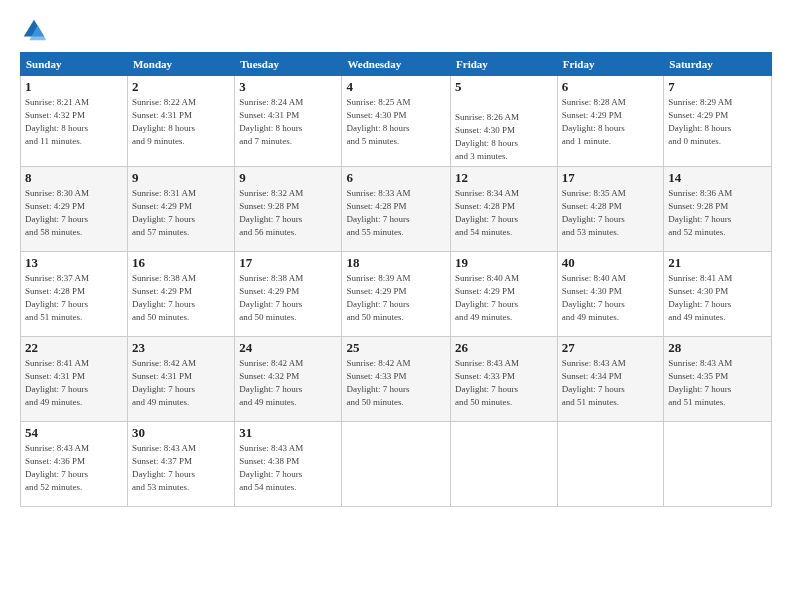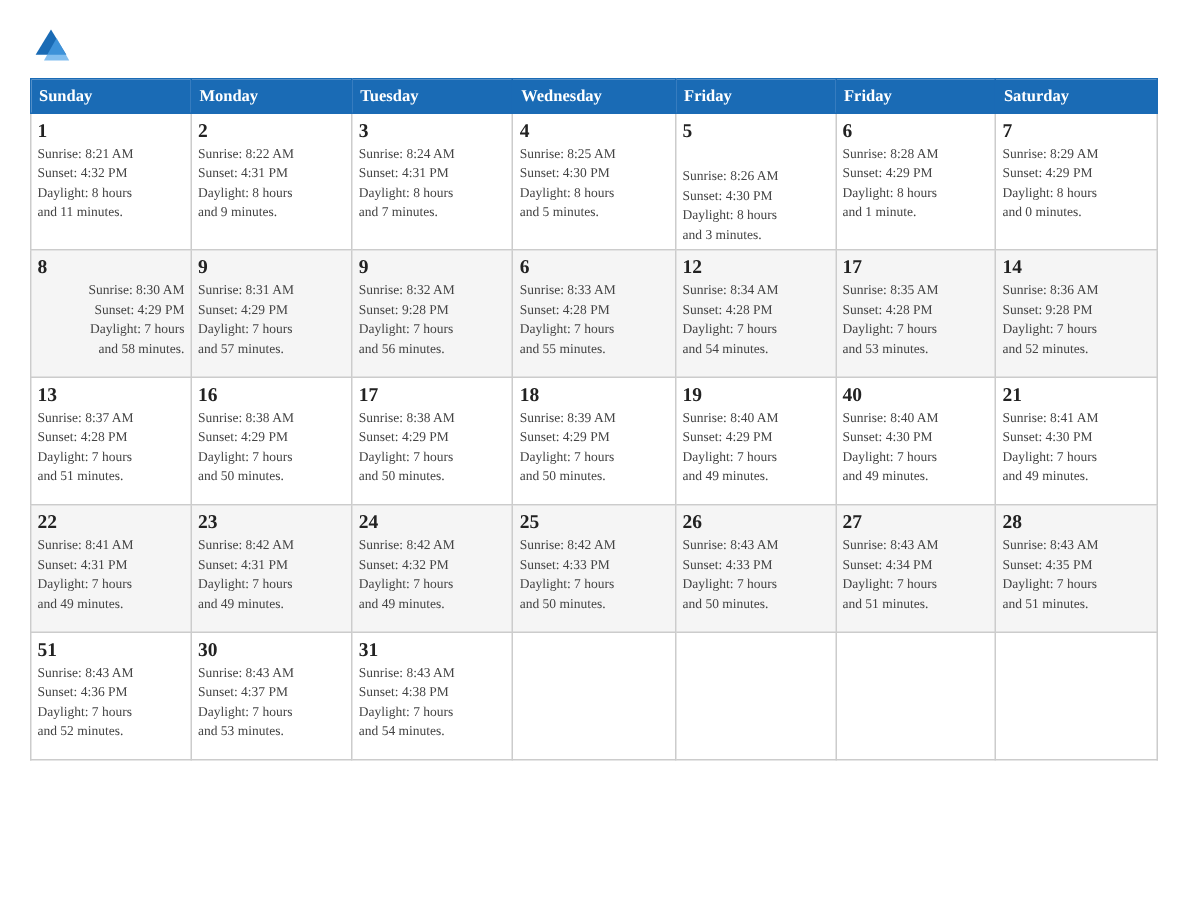--- a/index.html
+++ b/index.html
@@ -182,21 +182,21 @@
             <span class="day-number">7</span>
             <div class="day-info" style="white-space: pre-line;">Sunrise: 8:29 AM
 Sunset: 4:29 PM
 Daylight: 8 hours
 and 0 minutes.</div>
           </td>
         </tr>
         <tr>
           <td>
             <span class="day-number">8</span>
-            <div class="day-info" style="white-space: pre-line; text-align: right;">Sunrise: 8:30 AM
+            <div class="day-info" style="white-space: pre-line;">Sunrise: 8:30 AM
 Sunset: 4:29 PM
 Daylight: 7 hours
 and 58 minutes.</div>
           </td>
           <td>
             <span class="day-number">9</span>
             <div class="day-info" style="white-space: pre-line;">Sunrise: 8:31 AM
 Sunset: 4:29 PM
 Daylight: 7 hours
 and 57 minutes.</div>
@@ -334,21 +334,21 @@
           <td>
             <span class="day-number">28</span>
             <div class="day-info" style="white-space: pre-line;">Sunrise: 8:43 AM
 Sunset: 4:35 PM
 Daylight: 7 hours
 and 51 minutes.</div>
           </td>
         </tr>
         <tr>
           <td>
-            <span class="day-number">51</span>
+            <span class="day-number">54</span>
             <div class="day-info" style="white-space: pre-line;">Sunrise: 8:43 AM
 Sunset: 4:36 PM
 Daylight: 7 hours
 and 52 minutes.</div>
           </td>
           <td>
             <span class="day-number">30</span>
             <div class="day-info" style="white-space: pre-line;">Sunrise: 8:43 AM
 Sunset: 4:37 PM
 Daylight: 7 hours

